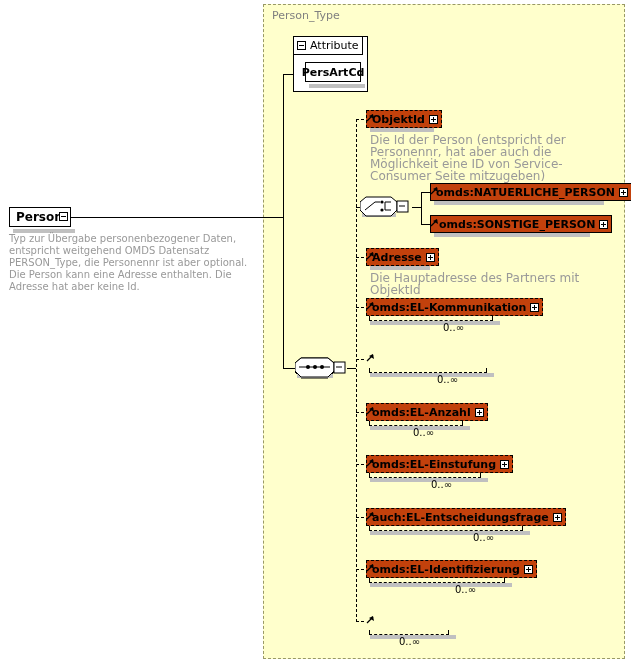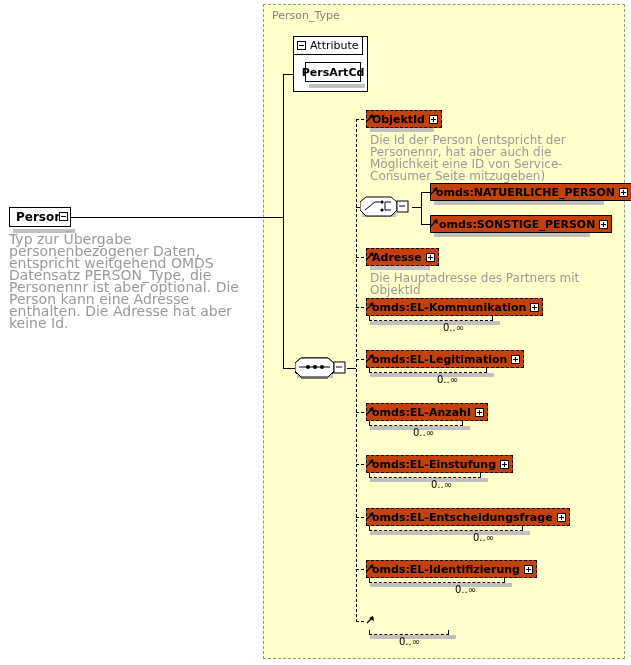--- a/index.html
+++ b/index.html
@@ -188,21 +188,21 @@
     font-size: 12px;
     font-weight: bold;
     color: #000000;
     white-space: nowrap;
   }
   .person-desc {
     position: absolute;
     left: 9px;
     top: 233px;
     width: 240px;
-    font-size: 14px;
+    font-size: 10px;
     color: #999999;
     line-height: 12px;
   }
   .persart {
     position: absolute;
     left: 305px;
     top: 62px;
     width: 56px;
     height: 20px;
     background: #ffffff;
@@ -376,24 +376,20 @@
     <div class="plus-btn"></div>
   </div>
   <svg class="arrow-mark" style="left:366px; top:301px;">
     <line x1="1" y1="8" x2="7" y2="2" stroke="#000" stroke-width="1.3"></line>
     <polygon points="7,1 8,6 3,3" fill="#000"></polygon>
   </svg>
   <div class="card" style="left:443px; top:322px;">0..∞</div>
 
   <div class="shadow" style="left:370px; top:373px; width:124px; height:4px;"></div>
   <div class="repeat-under" style="left:369px; top:368px; width:118px;"></div>
-  <div class="node dashed" style="left:366px; top:350px;">
-    <span class="nlabel">omds:EL-Legitimation</span>
-    <div class="plus-btn"></div>
-  </div>
   <svg class="arrow-mark" style="left:366px; top:353px;">
     <line x1="1" y1="8" x2="7" y2="2" stroke="#000" stroke-width="1.3"></line>
     <polygon points="7,1 8,6 3,3" fill="#000"></polygon>
   </svg>
   <div class="card" style="left:437px; top:374px;">0..∞</div>
 
   <div class="shadow" style="left:370px; top:426px; width:100px; height:4px;"></div>
   <div class="repeat-under" style="left:369px; top:421px; width:94px;"></div>
   <div class="node dashed" style="left:366px; top:403px;text-align:center;">
     <span class="nlabel">omds:EL-Anzahl</span>
@@ -413,21 +409,21 @@
   </div>
   <svg class="arrow-mark" style="left:366px; top:458px;">
     <line x1="1" y1="8" x2="7" y2="2" stroke="#000" stroke-width="1.3"></line>
     <polygon points="7,1 8,6 3,3" fill="#000"></polygon>
   </svg>
   <div class="card" style="left:431px; top:479px;">0..∞</div>
 
   <div class="shadow" style="left:370px; top:531px; width:160px; height:4px;"></div>
   <div class="repeat-under" style="left:369px; top:526px; width:154px;"></div>
   <div class="node dashed" style="left:366px; top:508px;">
-    <span class="nlabel">omds:EL-Entscheidungsfrage</span>
+    <span class="nlabel">auch:EL-Entscheidungsfrage</span>
     <div class="plus-btn"></div>
   </div>
   <svg class="arrow-mark" style="left:366px; top:511px;">
     <line x1="1" y1="8" x2="7" y2="2" stroke="#000" stroke-width="1.3"></line>
     <polygon points="7,1 8,6 3,3" fill="#000"></polygon>
   </svg>
   <div class="card" style="left:473px; top:532px;">0..∞</div>
 
   <div class="shadow" style="left:370px; top:583px; width:142px; height:4px;"></div>
   <div class="repeat-under" style="left:369px; top:578px; width:136px;"></div>

